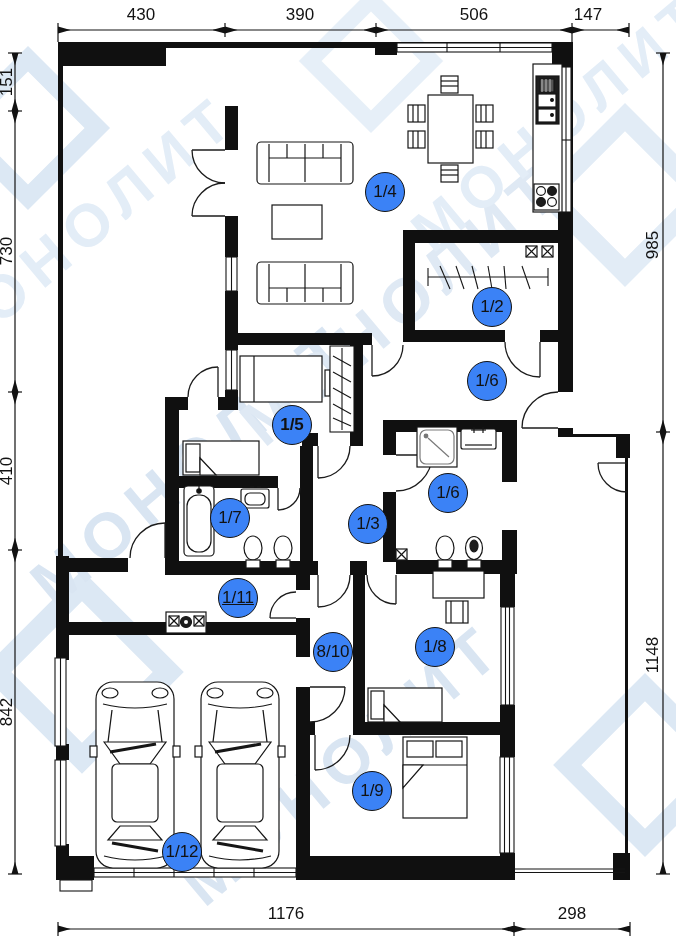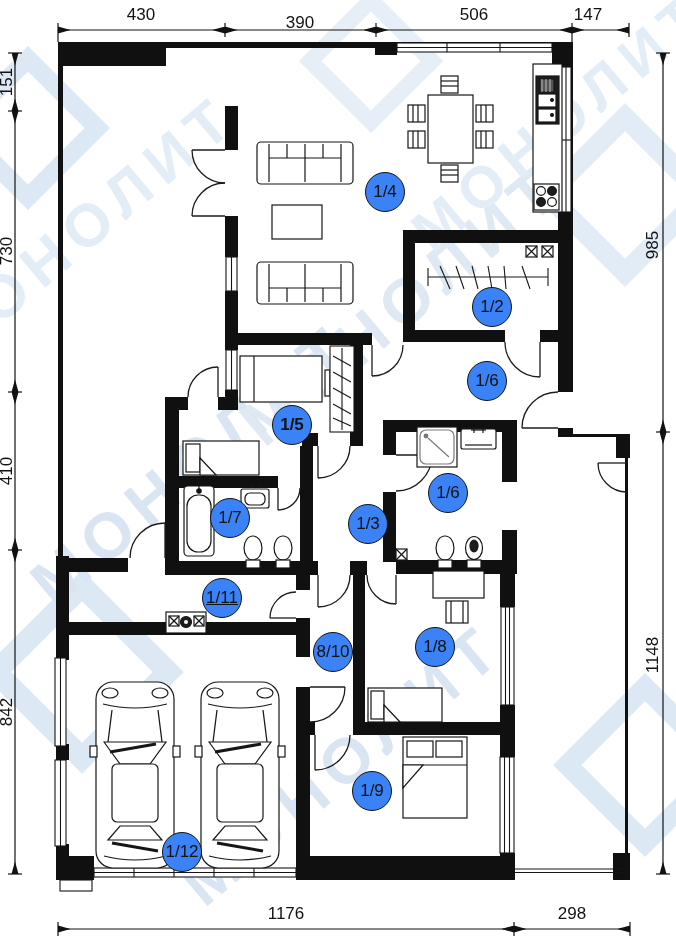--- a/index.html
+++ b/index.html
@@ -527,21 +527,21 @@
 
       <line x1="58" y1="929" x2="514" y2="929" marker-start="url(#arw)" marker-end="url(#arw)"></line>
       <line x1="514" y1="929" x2="630" y2="929" marker-start="url(#arw)" marker-end="url(#arw)"></line>
       <line x1="58" y1="922" x2="58" y2="936"></line>
         <line x1="514" y1="922" x2="514" y2="936"></line>
         <line x1="630" y1="922" x2="630" y2="936"></line>
     </g>
   </svg>
 
   <div class="dim" style="left:141px;top:15px;text-align:right;">430</div>
-  <div class="dim" style="left:300px;top:23px;">390</div>
+  <div class="dim" style="left:300px;top:15px;">390</div>
   <div class="dim" style="left:474px;top:15px;">506</div>
   <div class="dim" style="left:588px;top:15px;">147</div>
   <div class="dim vert" style="left:7px;top:82px;">151</div>
   <div class="dim vert" style="left:7px;top:251px;">730</div>
   <div class="dim vert" style="left:7px;top:471px;">410</div>
   <div class="dim vert" style="left:7px;top:712px;">842</div>
   <div class="dim vert" style="left:653px;top:245px;">985</div>
   <div class="dim vert" style="left:653px;top:655px;">1148</div>
   <div class="dim" style="left:286px;top:914px;">1176</div>
   <div class="dim" style="left:572px;top:914px;">298</div>
@@ -549,16 +549,16 @@
   <div class="room-label" style="left:467px;top:361px;">1/6</div>
   <div class="room-label" style="left:472px;top:287px;">1/2</div>
   <div class="room-label" style="left:348px;top:504px;">1/3</div>
   <div class="room-label" style="left:365px;top:172px;">1/4</div>
   <div class="room-label" style="left:272px;top:405px;font-weight:bold;">1/5</div>
   <div class="room-label" style="left:428px;top:473px;">1/6</div>
   <div class="room-label" style="left:210px;top:498px;">1/7</div>
   <div class="room-label" style="left:415px;top:627px;text-align:right;">1/8</div>
   <div class="room-label" style="left:352px;top:771px;">1/9</div>
   <div class="room-label" style="left:313px;top:632px;">8/10</div>
-  <div class="room-label" style="left:202px;top:578px;text-decoration:underline;">1/11</div>
+  <div class="room-label" style="left:218px;top:578px;text-decoration:underline;">1/11</div>
   <div class="room-label" style="left:162px;top:832px;">1/12</div>
 
 </div>
 
 </body></html>

